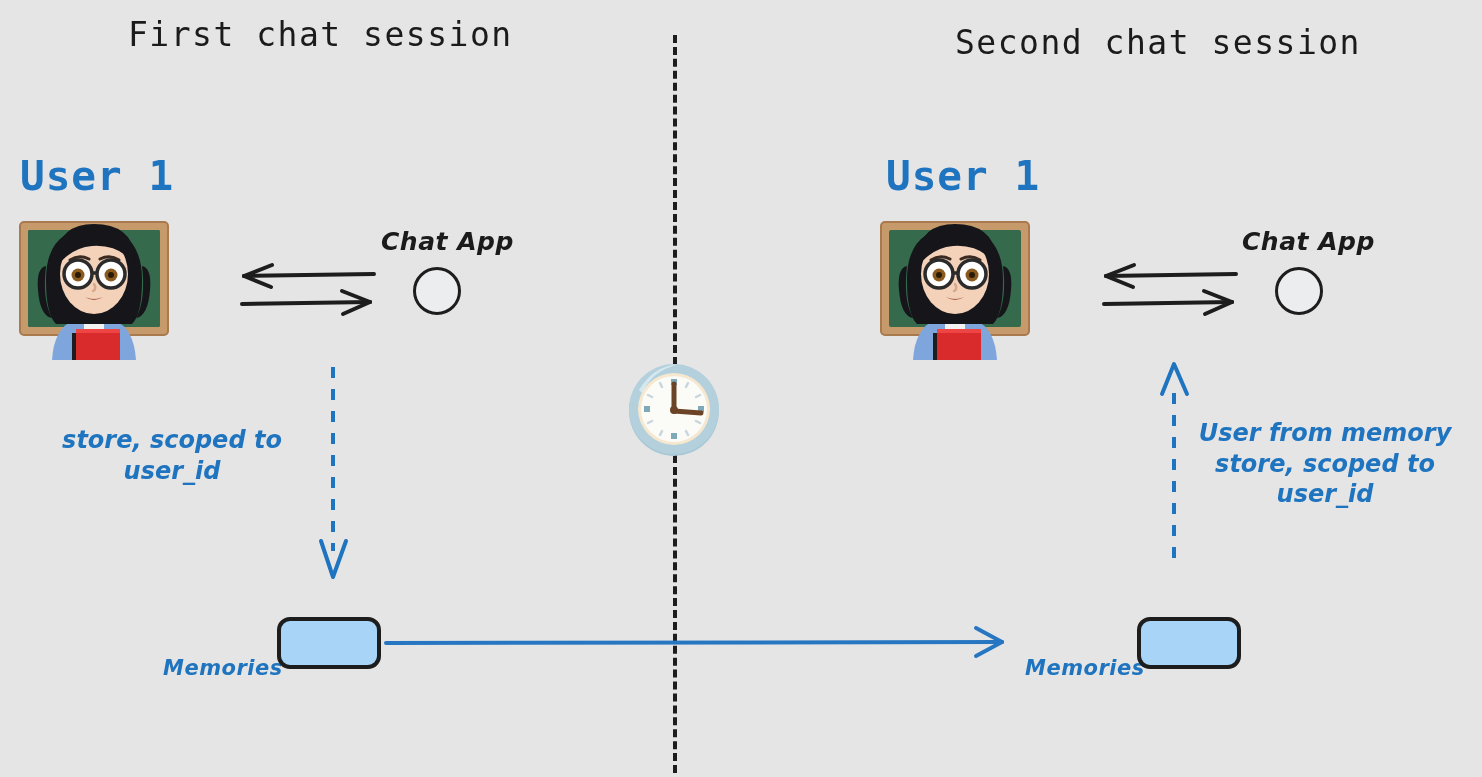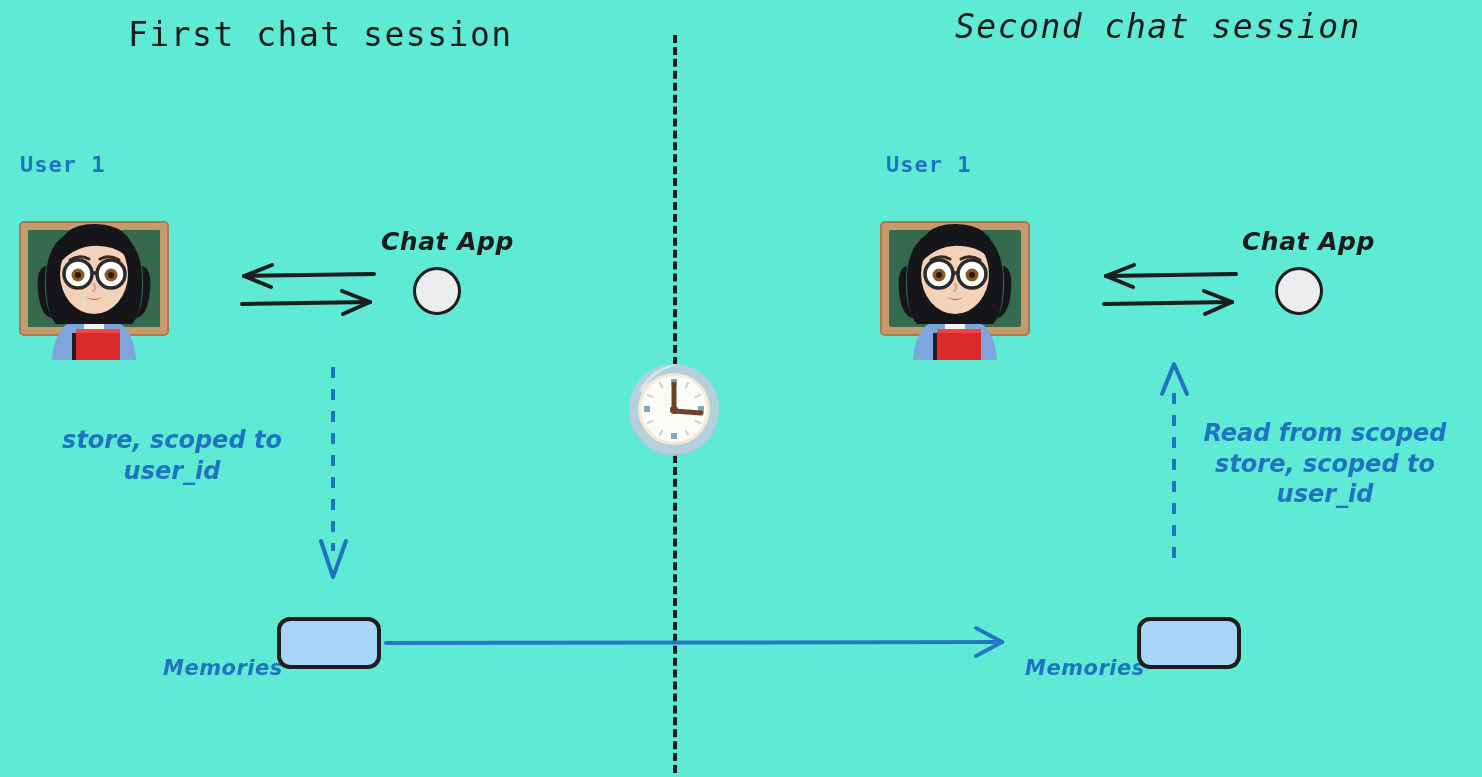--- a/index.html
+++ b/index.html
@@ -8,39 +8,39 @@
     padding: 0;
     background: #ffffff;
   }
   body {
     font-family: "Liberation Sans", sans-serif;
   }
   #canvas {
     position: relative;
     width: 1482px;
     height: 777px;
-    background: #5eead4;
+    background: #e5e5e5;
     overflow: hidden;
   }
   .abs { position: absolute; }
 
   
   .session-title {
     font-family: "DejaVu Sans Mono", "Liberation Mono", monospace;
     font-size: 33px;
     font-weight: 400;
     color: #1b1b1b;
     letter-spacing: 1.5px;
     white-space: nowrap;
   }
 
   
   .user-label {
     font-family: "DejaVu Sans Mono", "Liberation Mono", monospace;
-    font-size: 22px;
+    font-size: 41px;
     font-weight: 700;
     color: #1f74c0;
     letter-spacing: 1px;
     white-space: nowrap;
   }
 
   
   .hand {
     font-family: "DejaVu Sans", sans-serif;
     font-style: italic;
@@ -94,21 +94,21 @@
 
   svg { display: block; overflow: visible; }
 </style>
 </head>
 <body>
 
 <div id="canvas">
 
   <div class="abs session-title" style="left:128px; top:15px;">First chat session</div>
 
-  <div class="abs session-title" style="left:955px; top:7px;font-style:italic;">Second chat session</div>
+  <div class="abs session-title" style="left:955px; top:23px;">Second chat session</div>
 
   <div class="abs user-label" style="left:20px; top:152px;">User 1</div>
 
   <div class="abs avatar" style="left:12px; top:196px;">
     <svg viewBox="0 0 164 164" width="164" height="164" aria-hidden="true">
 
       <rect x="8" y="26" width="148" height="113" rx="4" fill="#c79a6b"></rect>
       <rect x="8" y="26" width="148" height="113" rx="4" fill="none" stroke="#a87a4d" stroke-width="2"></rect>
       <rect x="16" y="34" width="132" height="97" rx="2" fill="#2f6145"></rect>
       <rect x="16" y="34" width="132" height="97" rx="2" fill="#356a4c"></rect>
@@ -272,21 +272,21 @@
   <div class="abs chat-circle" style="left:1275px; top:267px;"></div>
 
   <div class="abs" style="left:1157px; top:360px;">
     <svg width="36" height="200" viewBox="0 0 36 200">
       <path d="M17 198 L17 22" stroke="#1f74c0" stroke-width="4" stroke-dasharray="11 11" stroke-linecap="butt" fill="none"></path>
       <path d="M5 34 L17 4 L30 34" stroke="#1f74c0" stroke-width="4" fill="none" stroke-linecap="round" stroke-linejoin="round"></path>
     </svg>
   </div>
 
   <div class="abs hand-blue annotation" style="left:1175px; top:418px;">
-    <div>Read from scoped</div>
+    <div>User from memory</div>
     <div>store, scoped to</div>
     <div>user_id</div>
   </div>
 
   <div class="abs hand-blue memories-label" style="left:1025px; top:631px;">Memories</div>
 
   <div class="abs mem-box" style="left:1137px; top:617px;"></div>
 
 </div>
 

